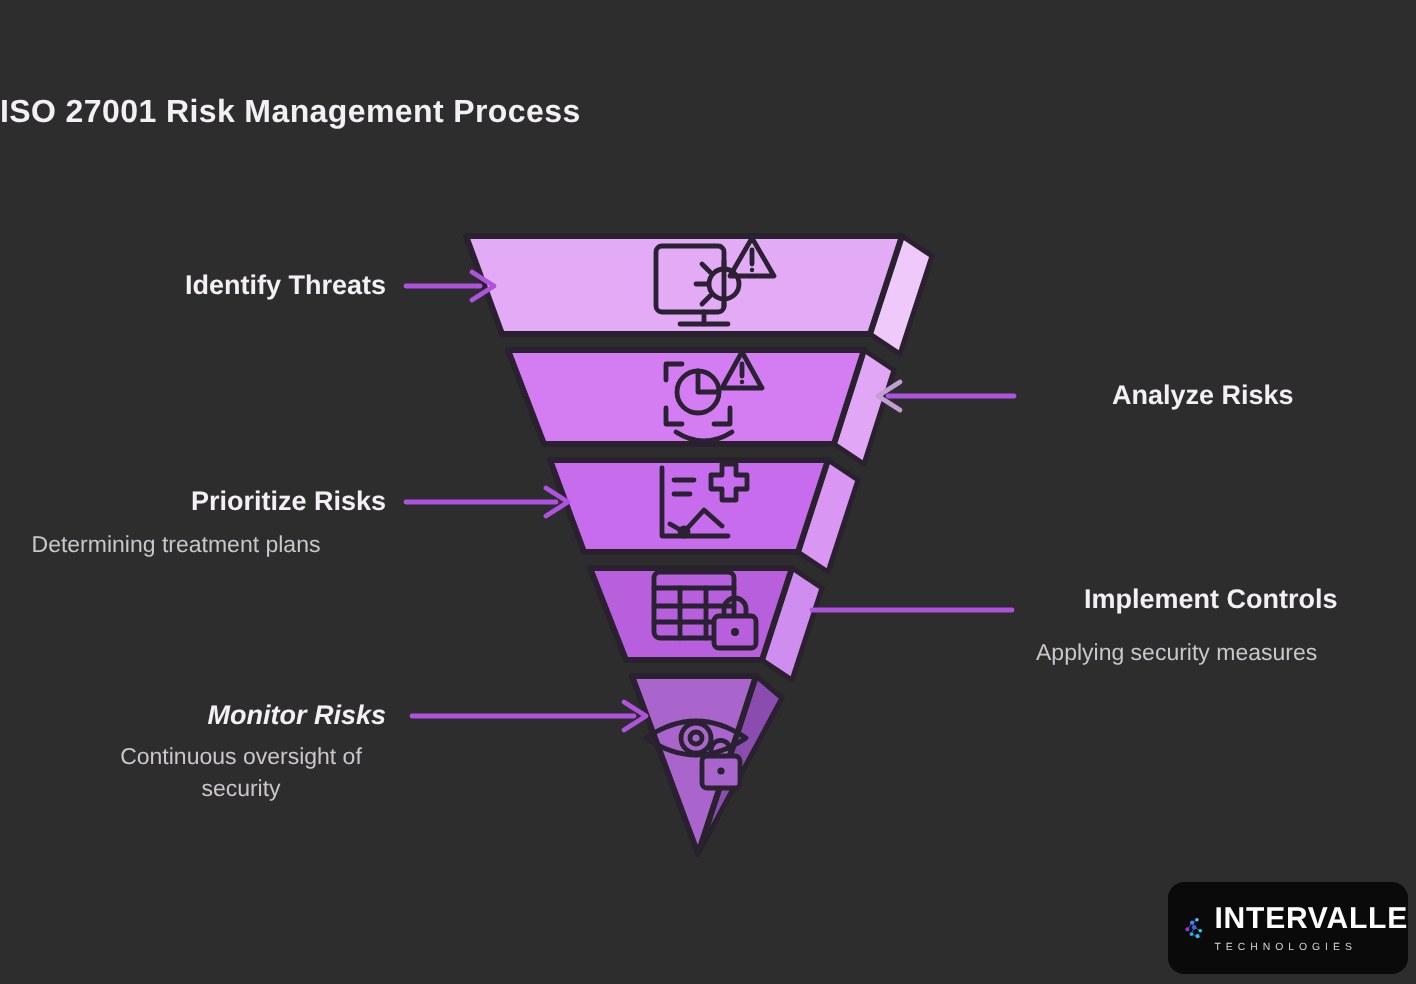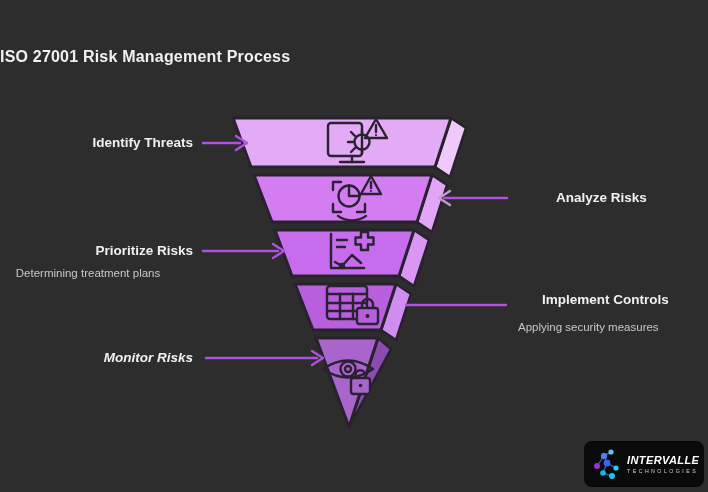--- a/index.html
+++ b/index.html
@@ -29,21 +29,21 @@
   .d-implement{left:518px;top:319px;width:210px;}
   .t-monitor{right:515px;top:350px;font-style:italic;}
   .d-monitor{right:515px;top:371px;width:145px;}
   .logo-box{
     position:absolute;right:4px;bottom:5px;width:120px;height:46px;
     background:#0a0a0b;border-radius:8px;
     display:flex;align-items:center;justify-content:flex-start;
     padding-left:8px;box-sizing:border-box;
   }
   .logo-text{margin-left:5px;display:flex;flex-direction:column;}
-  .logo-name{font-size:11px;font-weight:800;font-style:italic;color:#ffffff;letter-spacing:.4px;}
+  .logo-name{font-size:15px;font-weight:800;color:#ffffff;letter-spacing:.4px;}
   .logo-sub{font-size:5.2px;color:#d6d6d6;letter-spacing:2.5px;margin-top:2.5px;}
 </style>
 </head>
 <body>
 
 <div class="stage">
 
   <h1 class="page-title">ISO 27001 Risk Management Process</h1>
 
   <svg class="funnel-svg" width="708" height="492" viewBox="0 0 708 492">
@@ -152,20 +152,21 @@
 
   <div class="step-title t-analyze">Analyze Risks</div>
 
   <div class="step-title align-r t-prioritize">Prioritize Risks</div>
   <div class="step-desc  align-r d-prioritize">Determining treatment plans</div>
 
   <div class="step-title t-implement">Implement Controls</div>
   <div class="step-desc  d-implement">Applying security measures</div>
 
   <div class="step-title align-r t-monitor">Monitor Risks</div>
+  <div class="step-desc  align-r d-monitor">Continuous oversight of security</div>
 
   <div class="logo-box">
     <svg width="30" height="36" viewBox="0 0 30 36">
       <g stroke="#4766d6" stroke-width="1.2">
         <line x1="5" y1="20" x2="12" y2="10"></line>
         <line x1="12" y1="10" x2="19" y2="6"></line>
         <line x1="12" y1="10" x2="15" y2="17"></line>
         <line x1="15" y1="17" x2="11" y2="27"></line>
         <line x1="11" y1="27" x2="20" y2="30"></line>
         <line x1="15" y1="17" x2="24" y2="22"></line>

